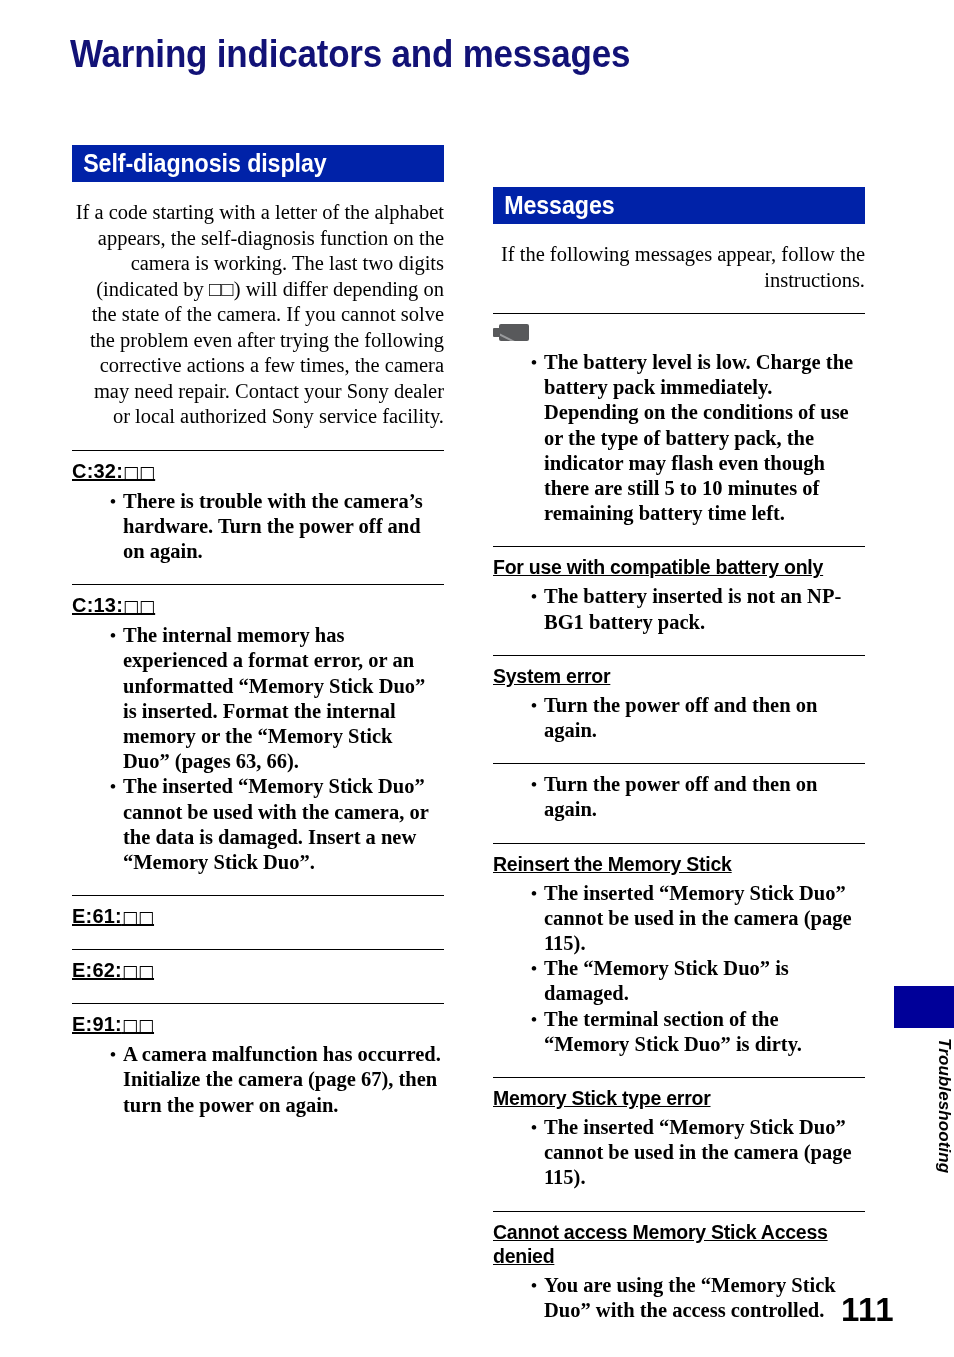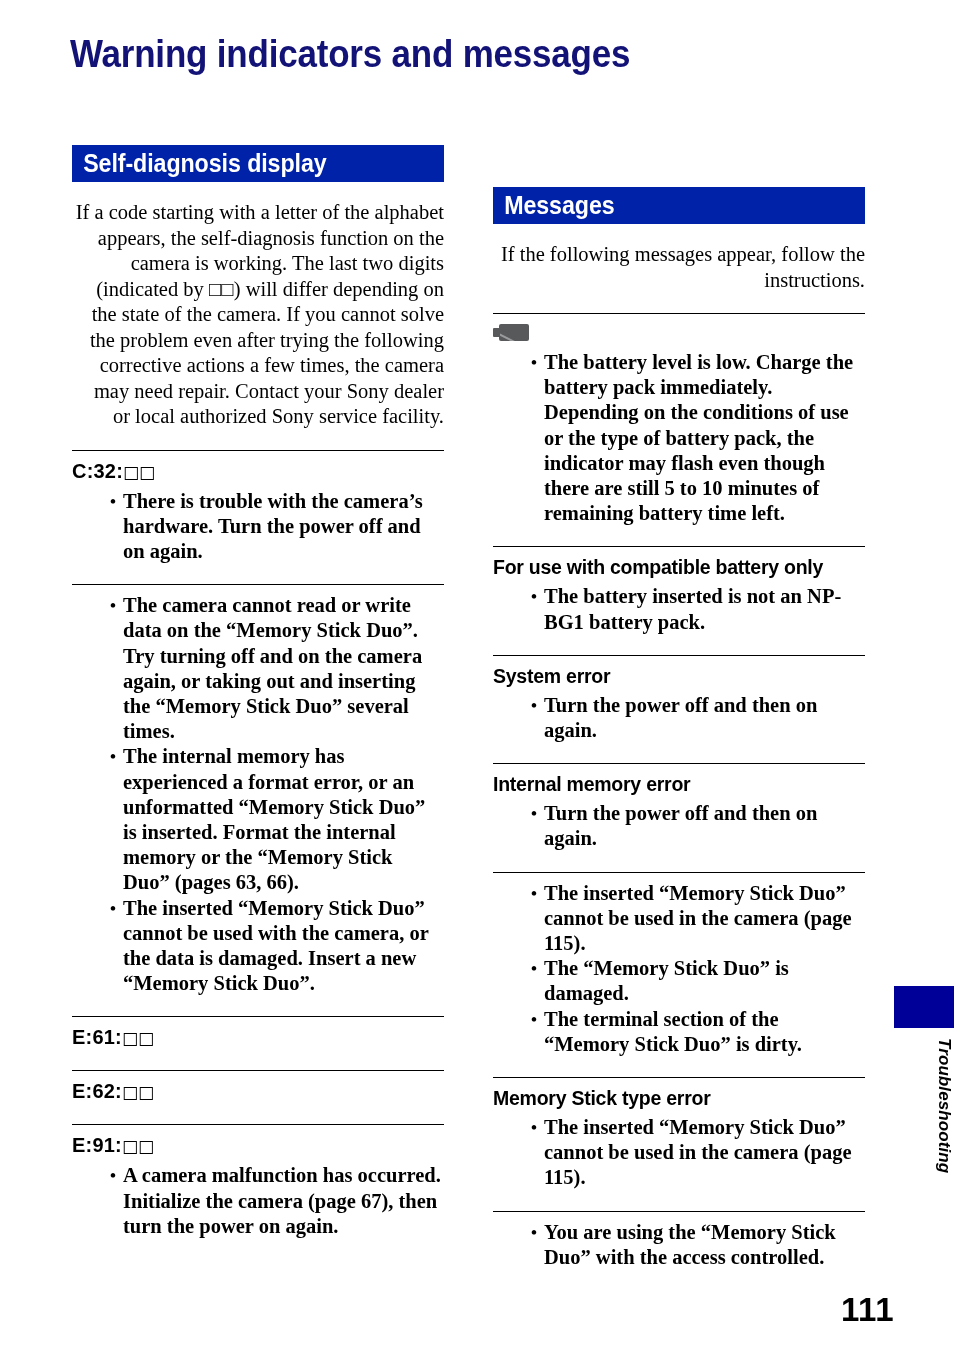--- a/index.html
+++ b/index.html
@@ -78,20 +78,21 @@
     margin: 20px 0 8px 0;
     height: 0;
   }
   .sub-title {
     font-family: "Liberation Sans", "DejaVu Sans", sans-serif;
     font-weight: bold;
     font-size: 19.5px;
     line-height: 24px;
     letter-spacing: -0.25px;
     margin: 0 0 5px 0;
+    text-decoration: underline;
   }
   .sub-title.code {
     font-size: 20px;
     letter-spacing: 0.2px;
   }
   .sub-title .box {
     font-family: "DejaVu Sans", sans-serif;
     font-weight: normal;
     font-size: 17px;
     letter-spacing: 0px;
@@ -220,22 +221,22 @@
 
   <p class="intro">If a code starting with a letter of the alphabet appears, the self-diagnosis function on the camera is working. The last two digits (indicated by □□) will differ depending on the state of the camera. If you cannot solve the problem even after trying the following corrective actions a few times, the camera may need repair. Contact your Sony dealer or local authorized Sony service facility.</p>
 
   <div id="left-entries">
       <hr class="rule">
       <div class="sub-title code">C:32:<span class="box">□□</span></div>
       <ul class="bullets">
         <li>There is trouble with the camera’s hardware. Turn the power off and on again.</li>
       </ul>
       <hr class="rule">
-      <ul class="bullets">
-        <li>The camera cannot read or write data on the “Memory Stick Duo”. Try turning off and on the camera again, or taking out and inserting the “Memory Stick Duo” several times.</li>
+      <div class="sub-title code">C:13:<span class="box">□□</span></div>
+      <ul class="bullets">
         <li>The internal memory has experienced a format error, or an unformatted “Memory Stick Duo” is inserted. Format the internal memory or the “Memory Stick Duo” (pages 63, 66).</li>
         <li>The inserted “Memory Stick Duo” cannot be used with the camera, or the data is damaged. Insert a new “Memory Stick Duo”.</li>
       </ul>
       <hr class="rule">
       <div class="sub-title code">E:61:<span class="box">□□</span></div>
       <hr class="rule">
       <div class="sub-title code">E:62:<span class="box">□□</span></div>
       <hr class="rule">
       <div class="sub-title code">E:91:<span class="box">□□</span></div>
       <ul class="bullets">
@@ -262,36 +263,37 @@
       <div class="sub-title">For use with compatible battery only</div>
       <ul class="bullets">
         <li>The battery inserted is not an NP-BG1 battery pack.</li>
       </ul>
       <hr class="rule">
       <div class="sub-title">System error</div>
       <ul class="bullets">
         <li>Turn the power off and then on again.</li>
       </ul>
       <hr class="rule">
-      <div class="sub-title">Internal memory error</div>
       <ul class="bullets">
         <li>Turn the power off and then on again.</li>
       </ul>
       <hr class="rule">
+      <div class="sub-title">Reinsert the Memory Stick</div>
       <ul class="bullets">
         <li>The inserted “Memory Stick Duo” cannot be used in the camera (page 115).</li>
         <li>The “Memory Stick Duo” is damaged.</li>
         <li>The terminal section of the “Memory Stick Duo” is dirty.</li>
       </ul>
       <hr class="rule">
       <div class="sub-title">Memory Stick type error</div>
       <ul class="bullets">
         <li>The inserted “Memory Stick Duo” cannot be used in the camera (page 115).</li>
       </ul>
       <hr class="rule">
+      <div class="sub-title">Cannot access Memory Stick Access denied</div>
       <ul class="bullets">
         <li>You are using the “Memory Stick Duo” with the access controlled.</li>
       </ul>
     </div>
 </div>
 
 <div class="side-tab-block"></div>
 <div class="side-tab-label">Troubleshooting</div>
 
 <div class="page-number">111</div>

